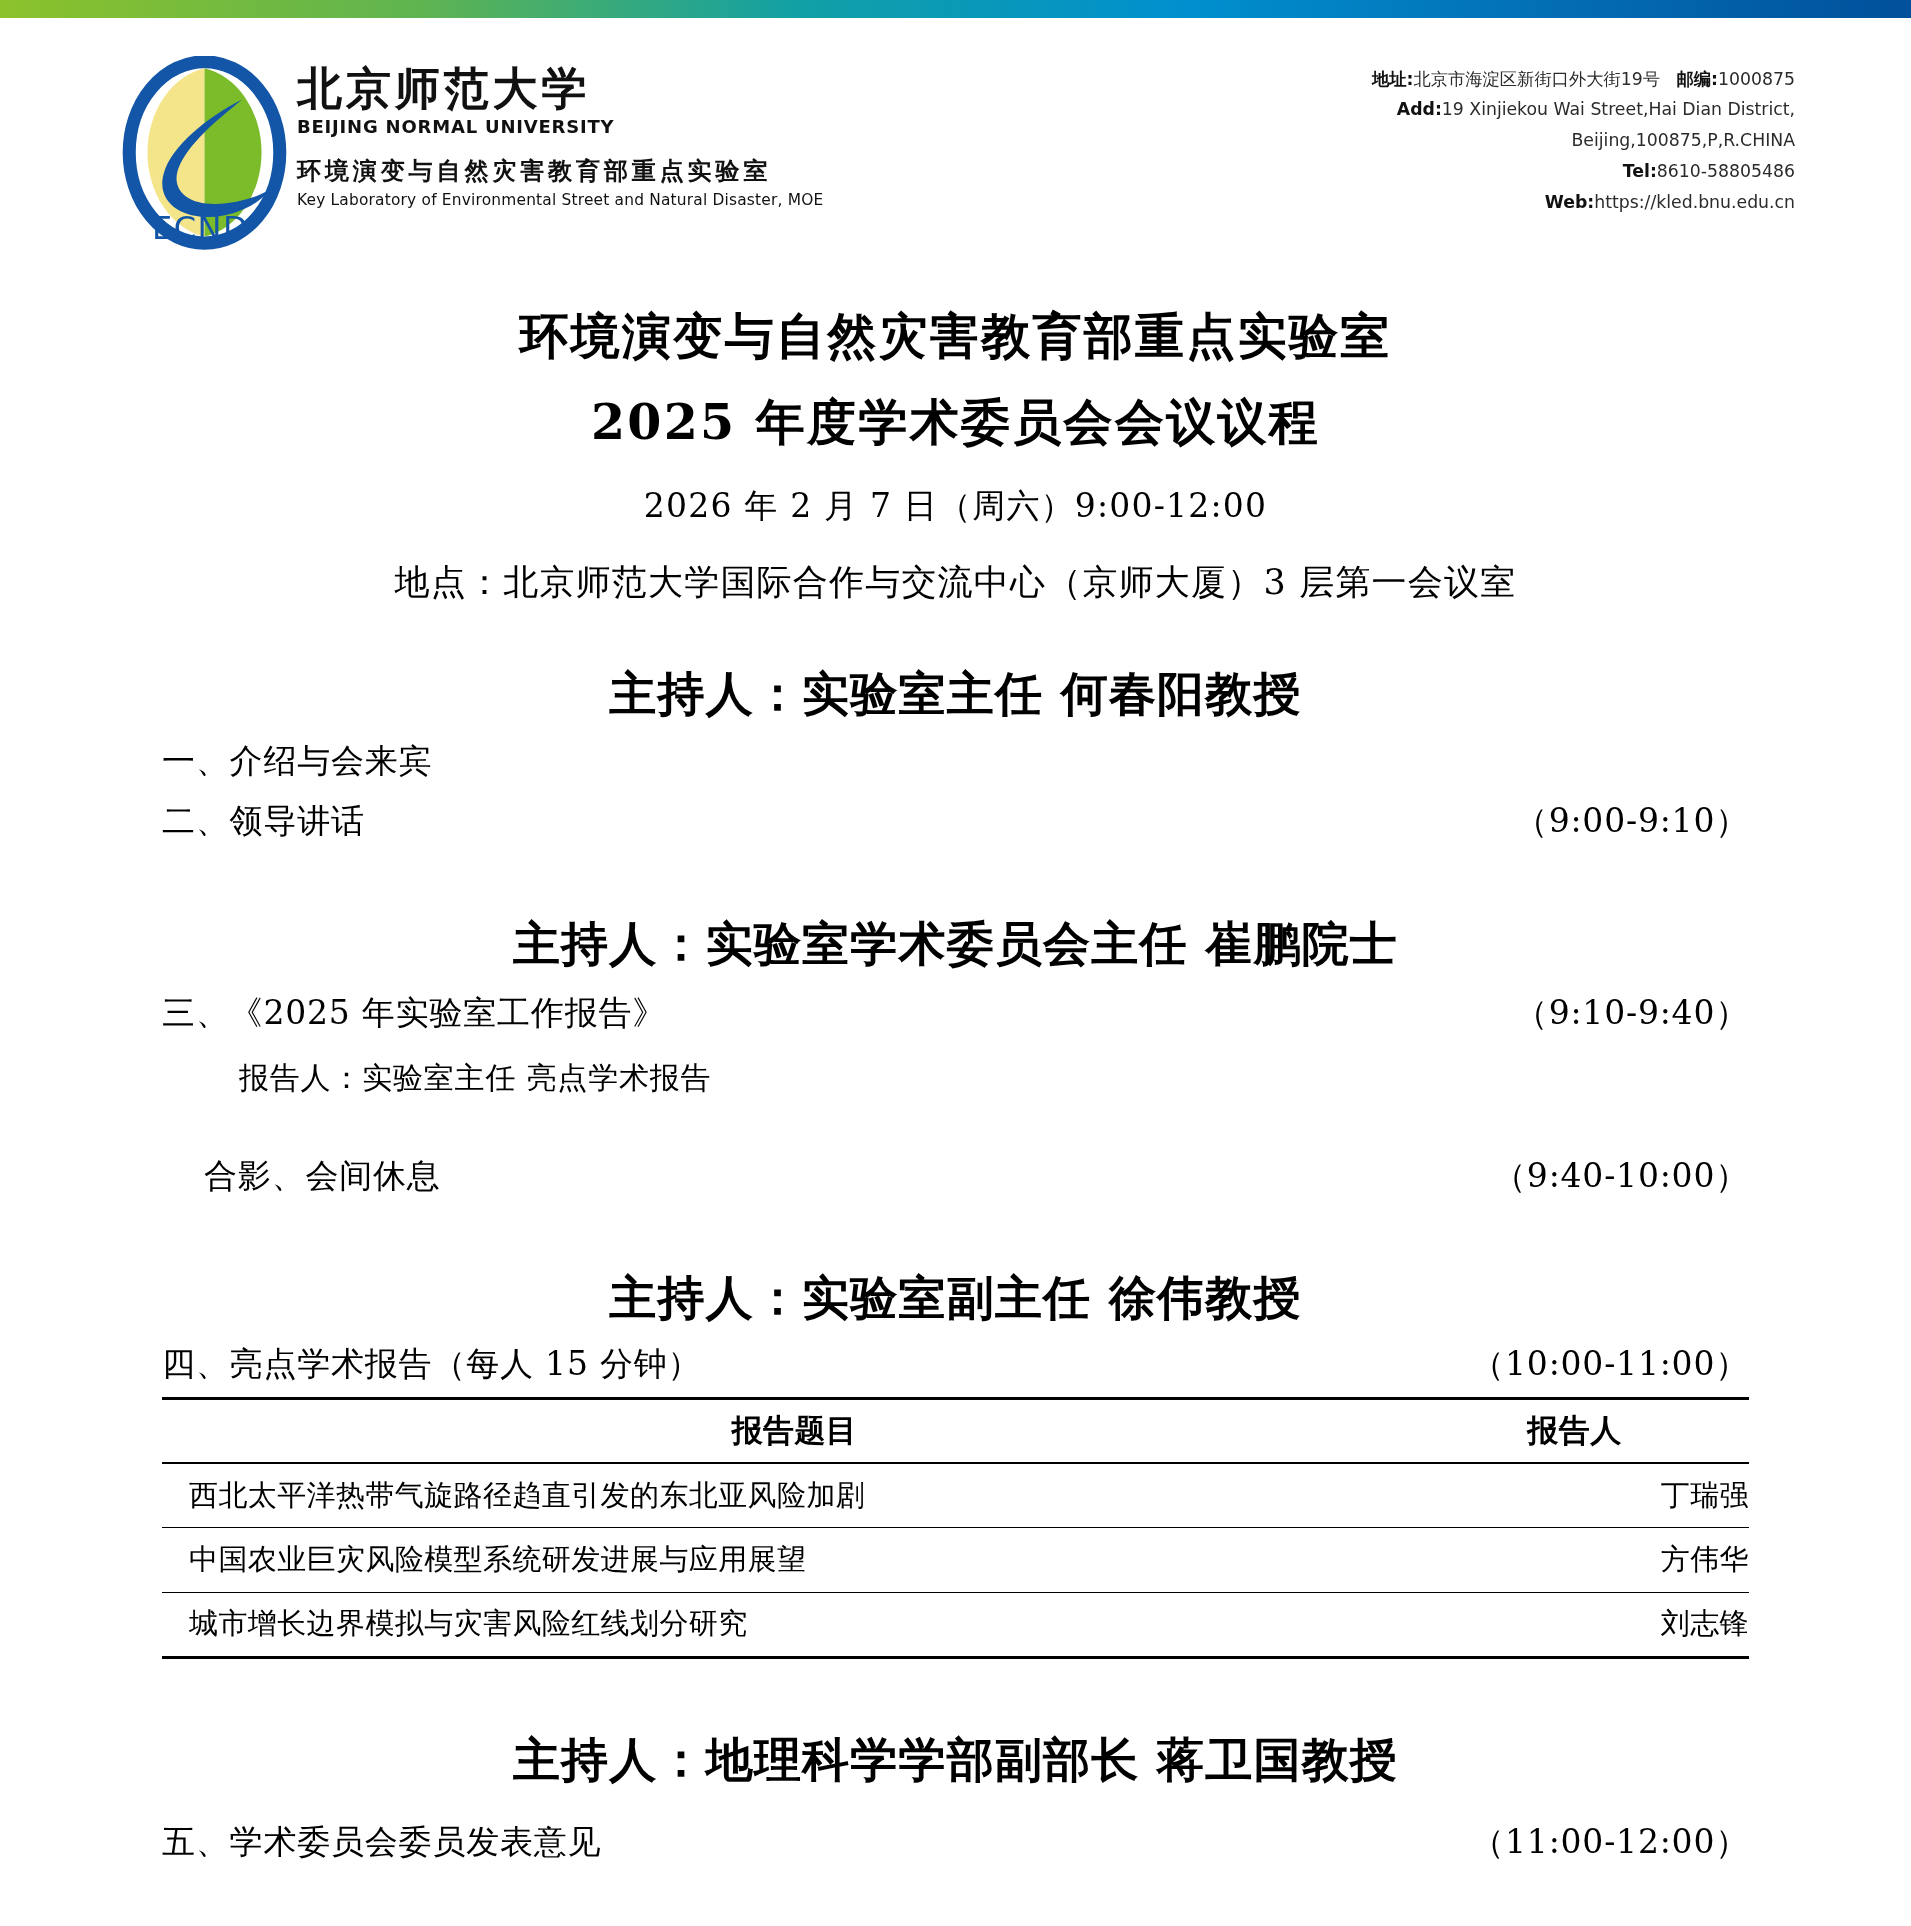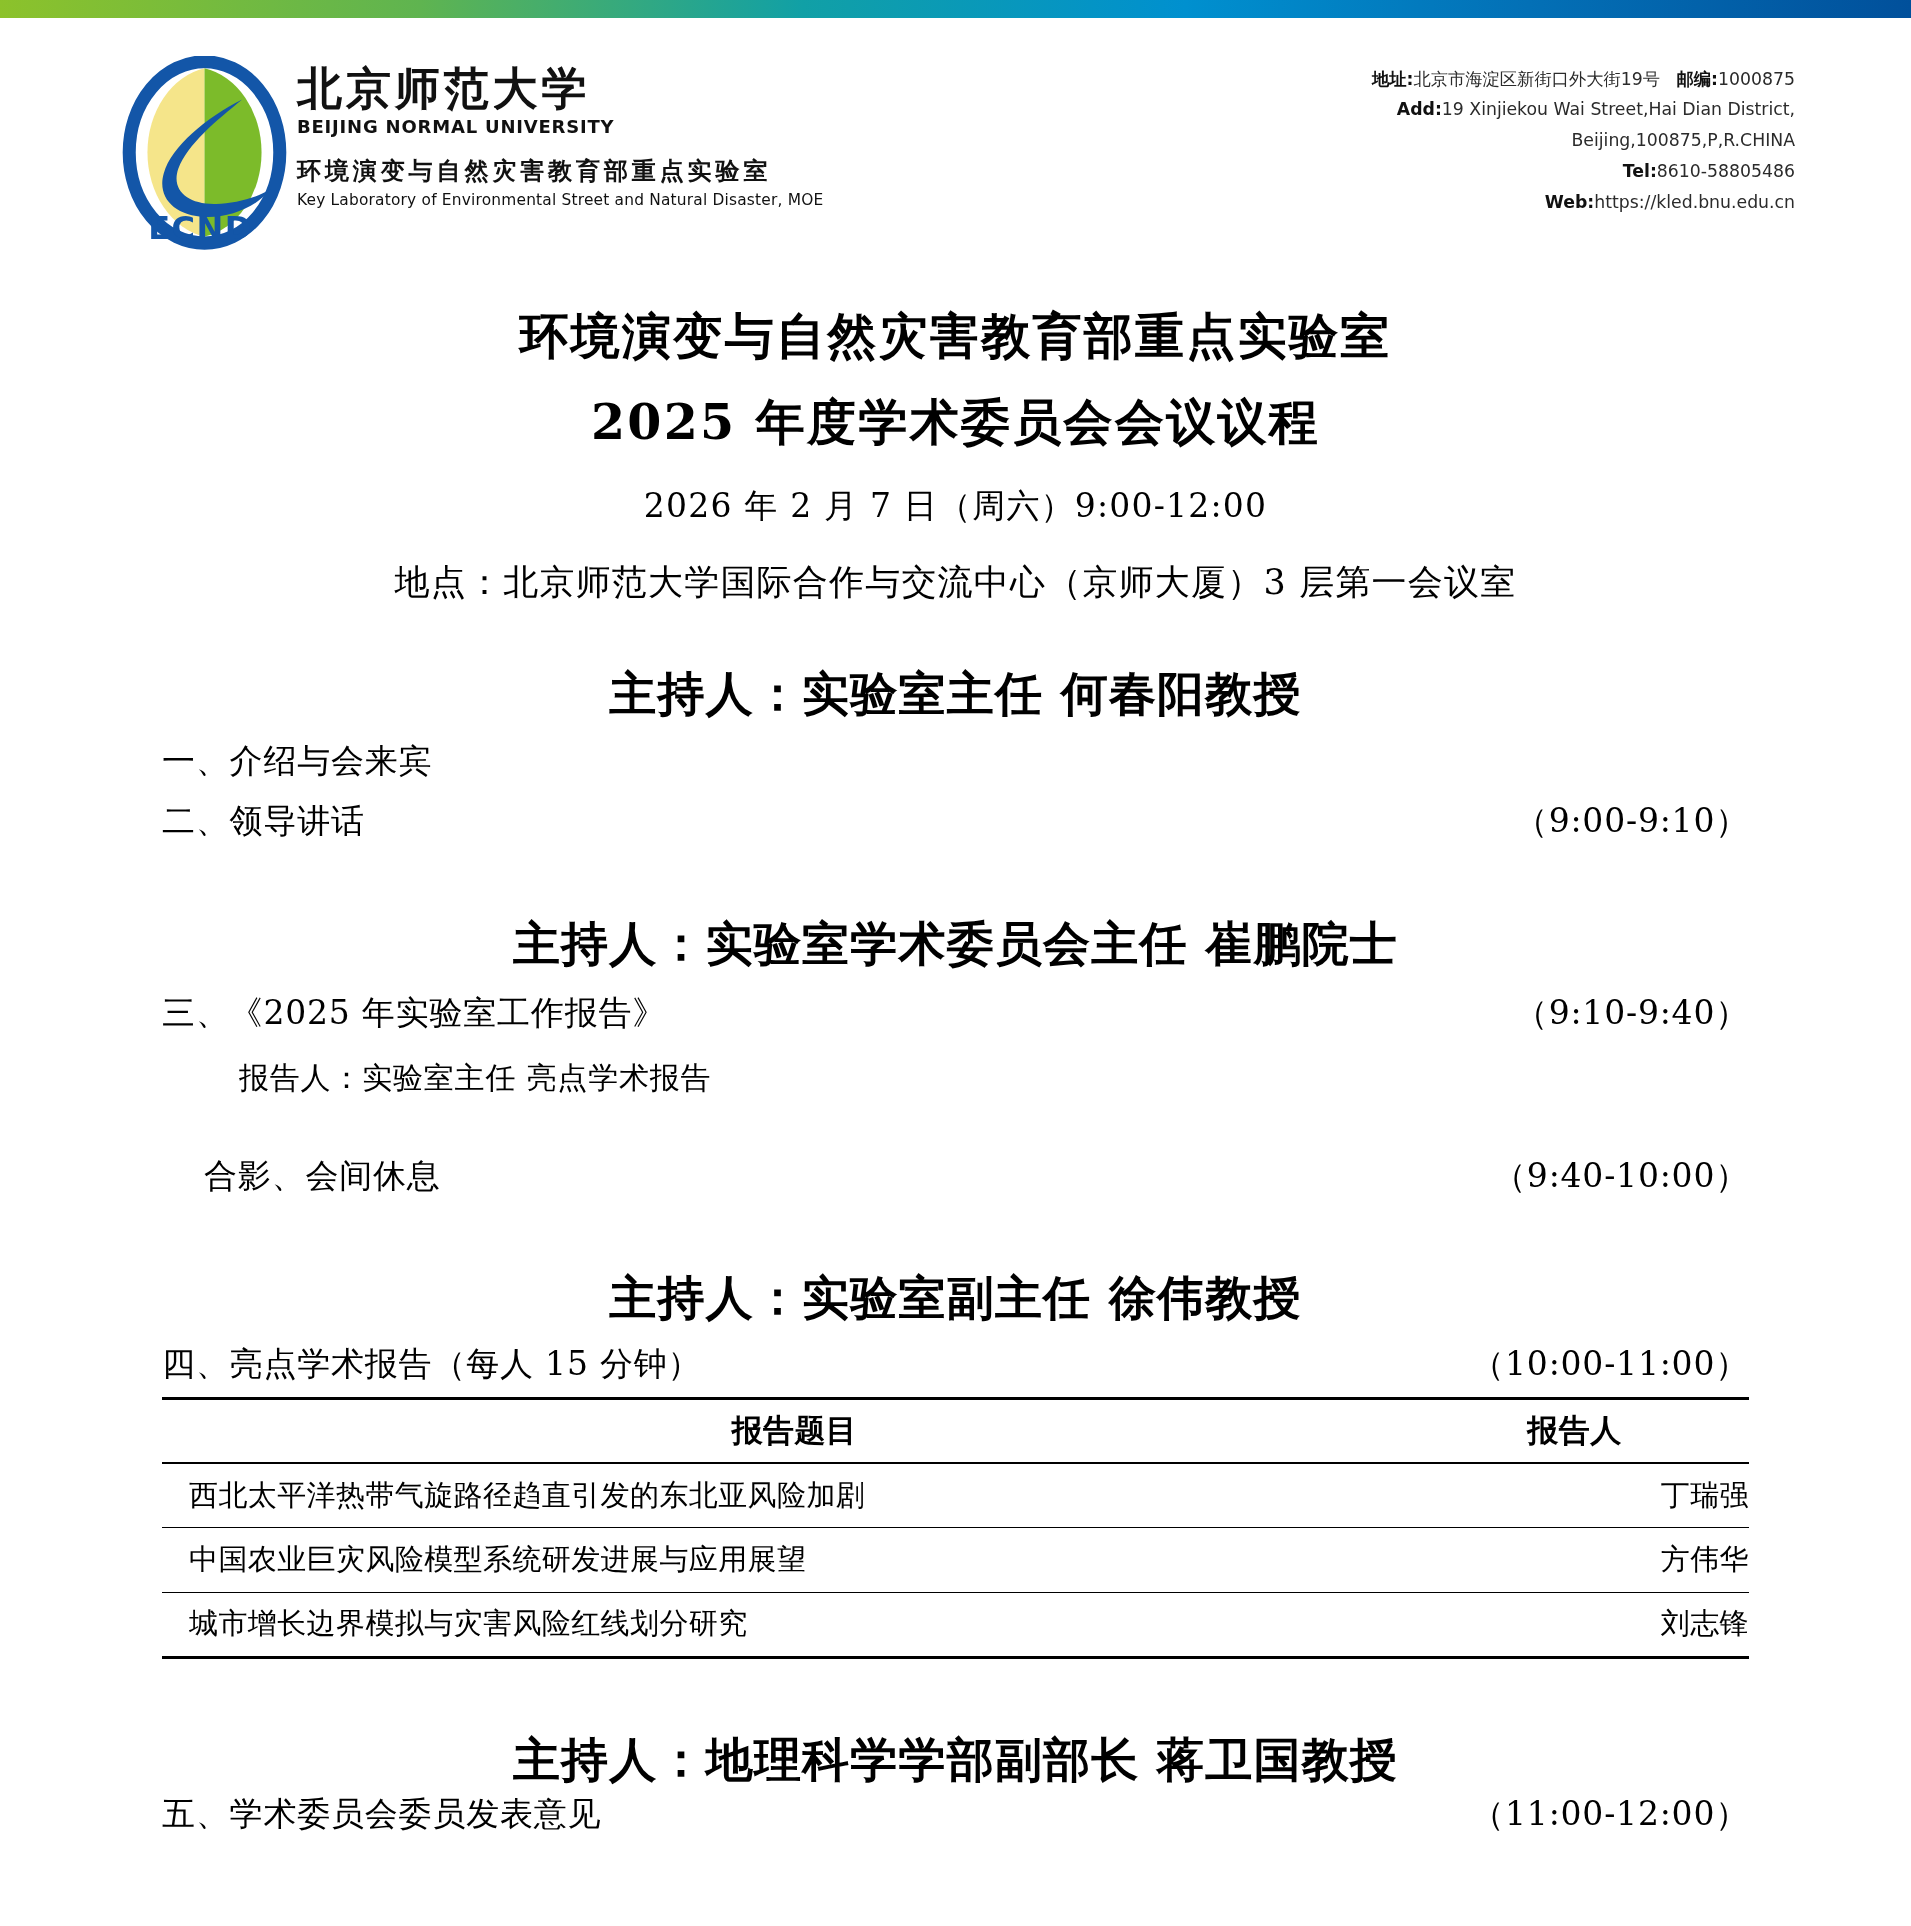--- a/index.html
+++ b/index.html
@@ -100,21 +100,21 @@
     margin-top: 3.9px;
     white-space: nowrap;
   }
   .ecnd-mark {
     position: absolute;
     left: 116px;
     top: 168px;
     width: 169px;
     text-align: center;
     font-family: "DejaVu Sans", sans-serif;
-    font-weight: bold;
+    font-weight: normal;
     font-size: 32px;
     letter-spacing: 1.5px;
     color: #1356A8;
   }
 
   .contact-block {
     position: absolute;
     right: 116px;
     top: 23px;
     width: 809px;
@@ -196,21 +196,21 @@
   .agenda-row.sub {
     padding-left: 77px;
     font-size: 30px;
     margin-top: 21.6px;
   }
   .agenda-row.break-row {
     padding-left: 42px;
     margin-top: 55px;
   }
   .agenda-row.section4 { margin-top: 12.3px; }
-  .agenda-row.section5 { margin-top: 0; }
+  .agenda-row.section5 { margin-top: 28px; }
 
   
   .report-table {
     width: 100%;
     border-collapse: collapse;
     margin-top: 10px;
     font-family: "DejaVu Serif", serif;
   }
   .report-table th,
   .report-table td {

